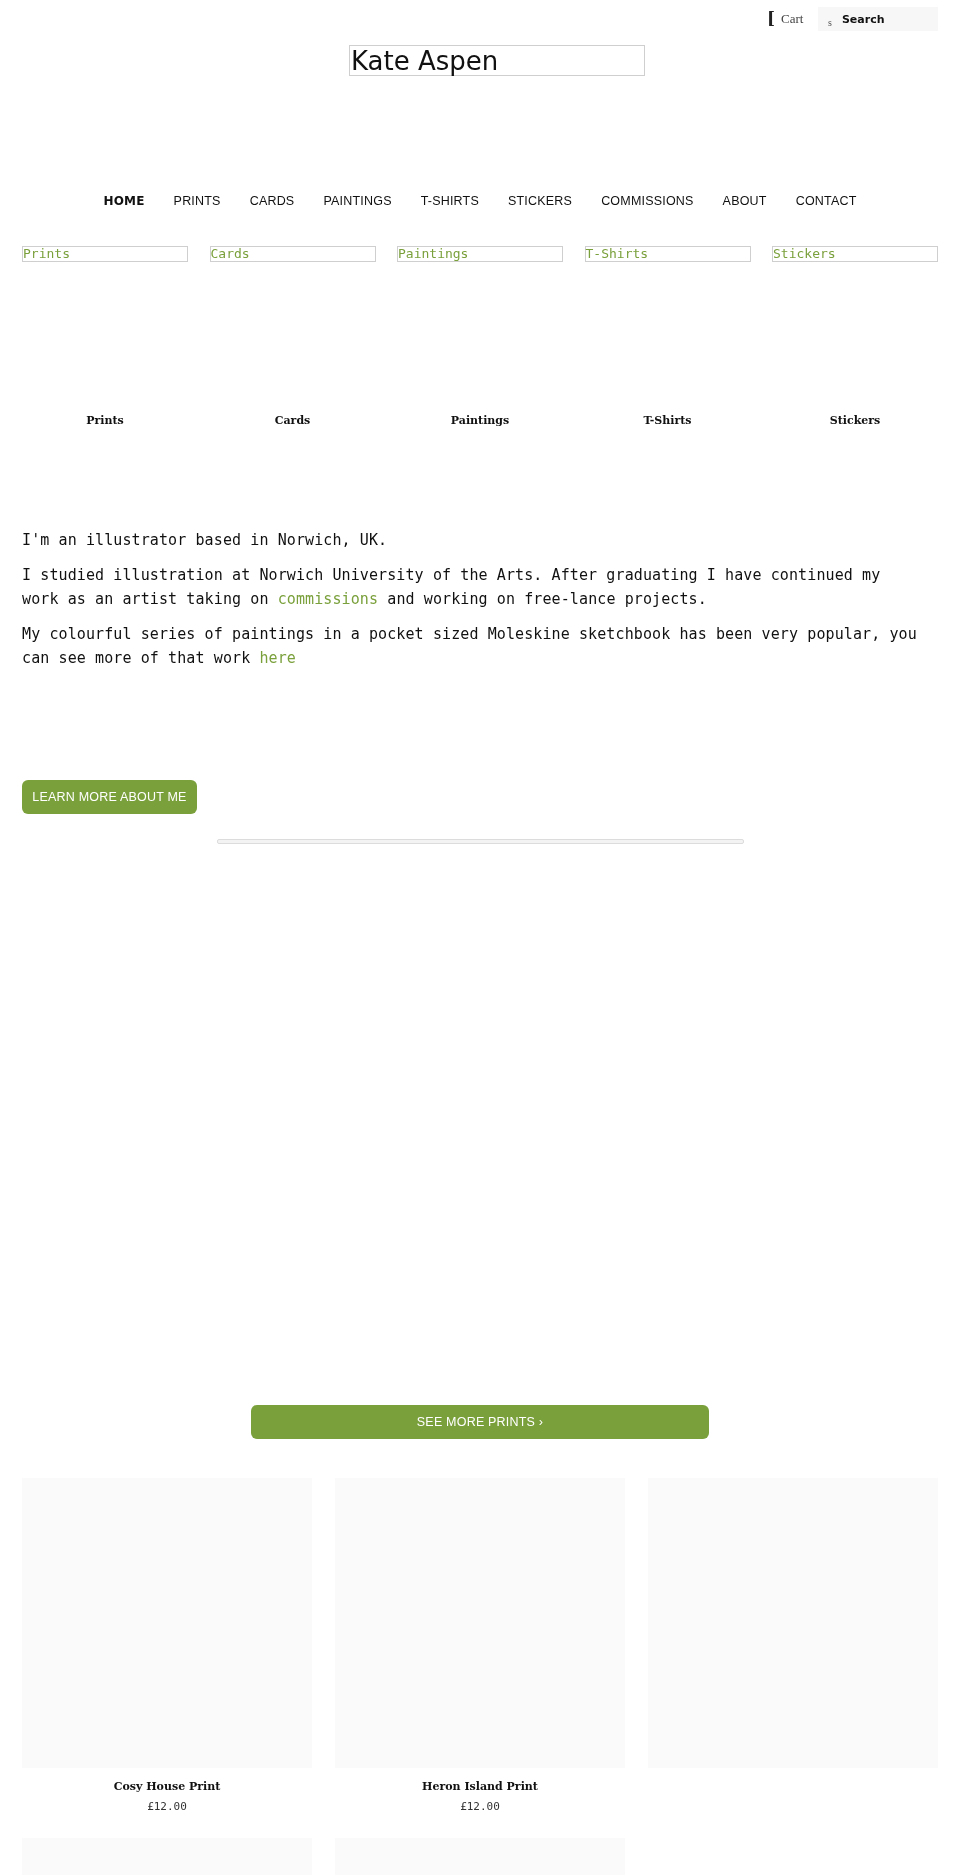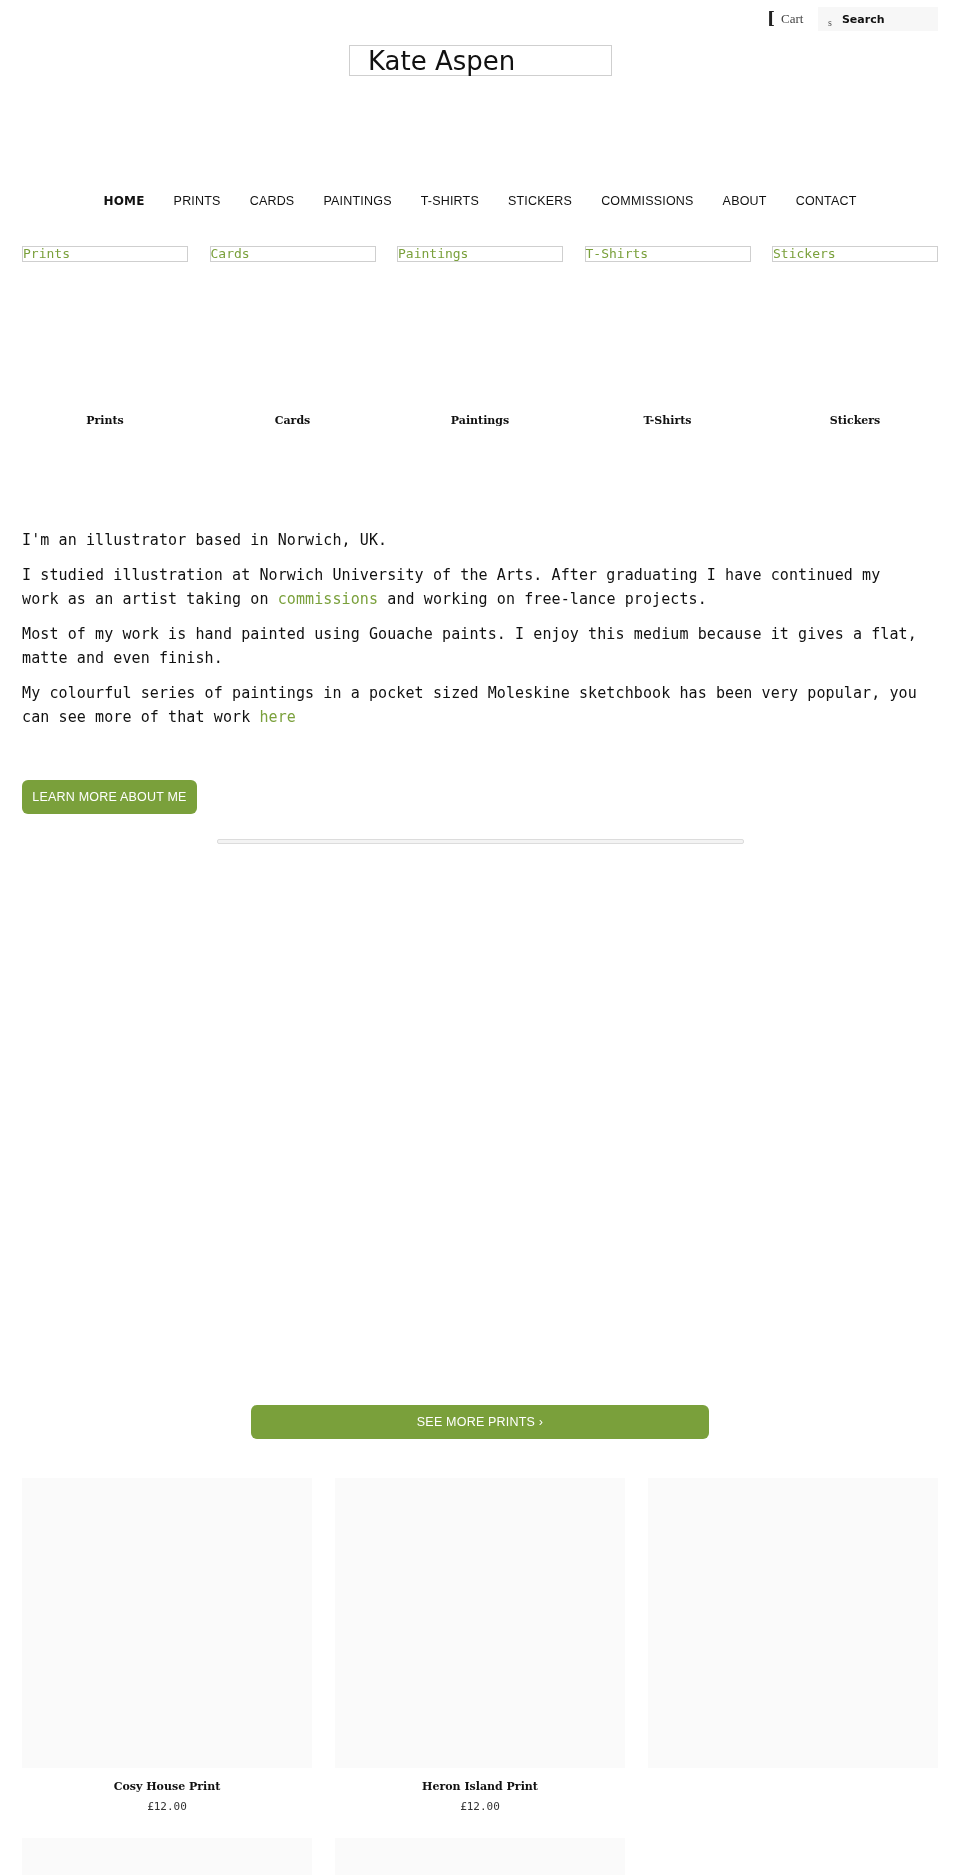--- a/index.html
+++ b/index.html
@@ -10,21 +10,21 @@
     .topbar { position: absolute; top: 0; left: 0; width: 960px; height: 36px; }
     .cart { position: absolute; left: 767px; top: 10px; display: flex; align-items: center; gap: 6px; text-decoration: none; color: #333; }
     .cart-icon { font-family: "DejaVu Serif", serif; font-size: 17px; font-weight: bold; color: #222; line-height: 1; }
     .cart-label { font-family: "Liberation Serif", serif; font-size: 13px; color: #444; }
     .search { position: absolute; left: 818px; top: 7px; width: 120px; height: 24px; background: #f7f7f7; display: flex; align-items: center; }
     .search-icon { font-family: "Liberation Serif", serif; font-size: 10px; color: #555; margin-left: 10px; margin-top: 6px; }
     .search-input { border: none; outline: none; background: transparent; font-family: "DejaVu Sans", sans-serif; font-weight: bold; font-size: 11px; color: #111; margin-left: 10px; width: 90px; }
     .search-input::placeholder { color: #111; }
 
     
-    .logo { position: absolute; left: 349px; top: 45px; width: 263px; height: 31px; border: 1px solid #cfcfcf; display: flex; align-items: center; padding-left: 18px; text-decoration: none; }
+    .logo { position: absolute; left: 349px; top: 45px; width: 296px; height: 31px; border: 1px solid #cfcfcf; display: flex; align-items: center; padding-left: 1px; text-decoration: none; }
     .logo span { font-family: "DejaVu Sans", sans-serif; font-size: 26px; color: #111; line-height: 1; }
 
     
     .nav { position: absolute; top: 194px; left: 0; width: 960px; display: flex; justify-content: center; gap: 0; }
     .nav a { font-family: "Liberation Sans", sans-serif; font-size: 12.5px; color: #111; text-decoration: none; letter-spacing: 0.2px; padding: 0 14.5px; }
     .nav a.active { font-weight: bold; font-family: "DejaVu Sans", sans-serif; font-size: 12px; }
 
     
     .collections { position: absolute; top: 246px; left: 22px; width: 916px; display: flex; justify-content: space-between; }
     .collection { width: 166px; display: flex; flex-direction: column; align-items: center; text-decoration: none; }
@@ -99,21 +99,20 @@
   </a>
   <a href="#" class="collection">
     <div class="collection-img">Stickers</div>
     <div class="collection-title">Stickers</div>
   </a>
 </div>
 
 <section class="about">
   <p>I'm an illustrator based in Norwich, UK.</p>
   <p><span>I studied illustration at Norwich University of the Arts. After graduating I have continued my work as an artist taking on </span><a href="#">commissions</a><span> and working on free-lance projects.</span></p>
-  <p>Most of my work is hand painted using Gouache paints. I enjoy this medium because it gives a flat, matte and even finish.</p>
   <p><span>My colourful series of paintings in a pocket sized Moleskine sketchbook has been very popular, you can see more of that work </span><a href="#">here</a></p>
 </section>
 <a href="#" class="btn btn-learn">LEARN MORE ABOUT ME</a>
 
 <div class="hr"></div>
 
 <a href="#" class="btn btn-more">SEE MORE PRINTS ›</a>
 
 <div class="products">
   <a href="#" class="product">

